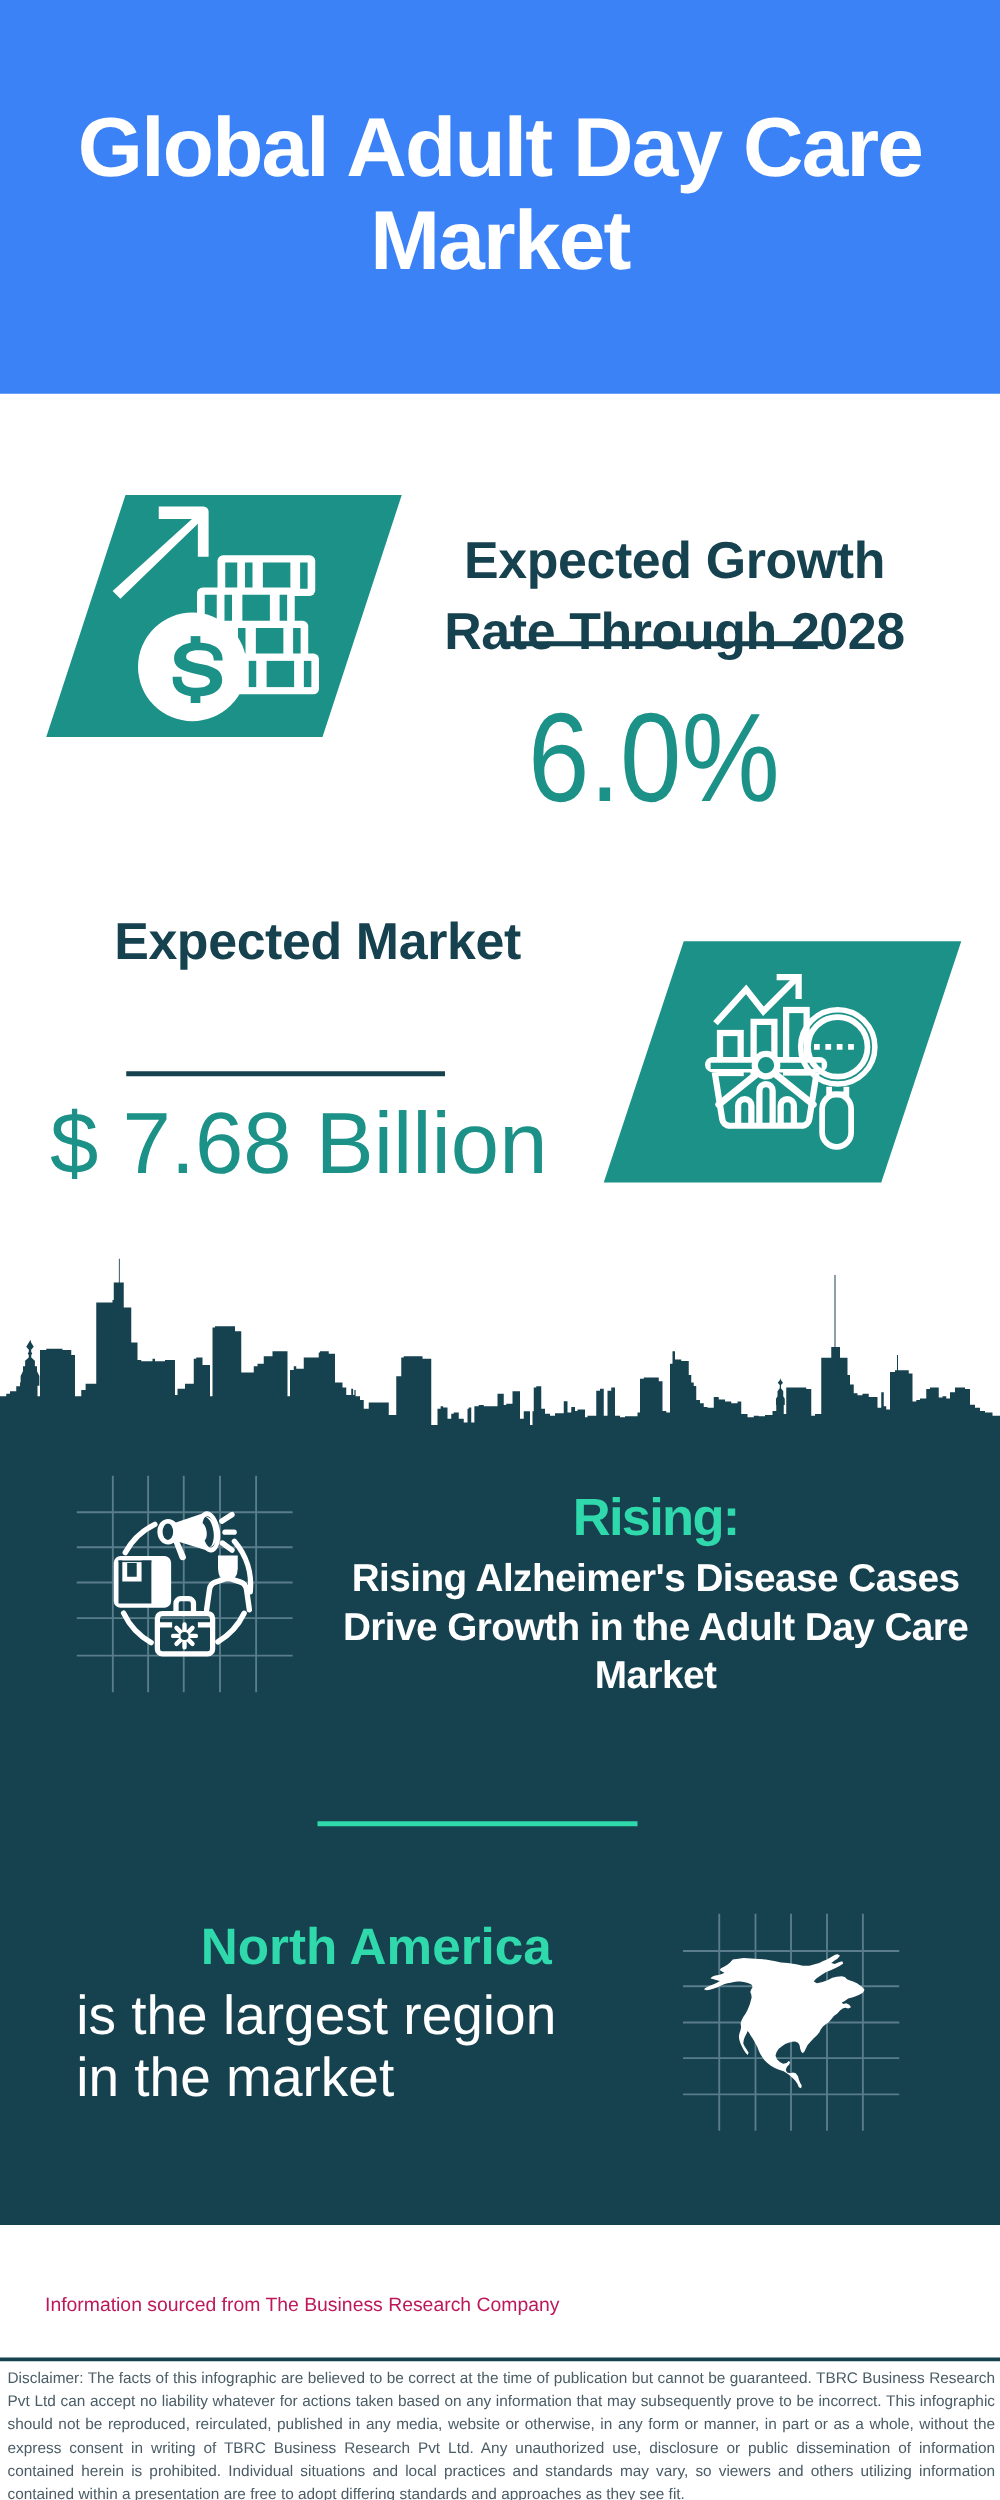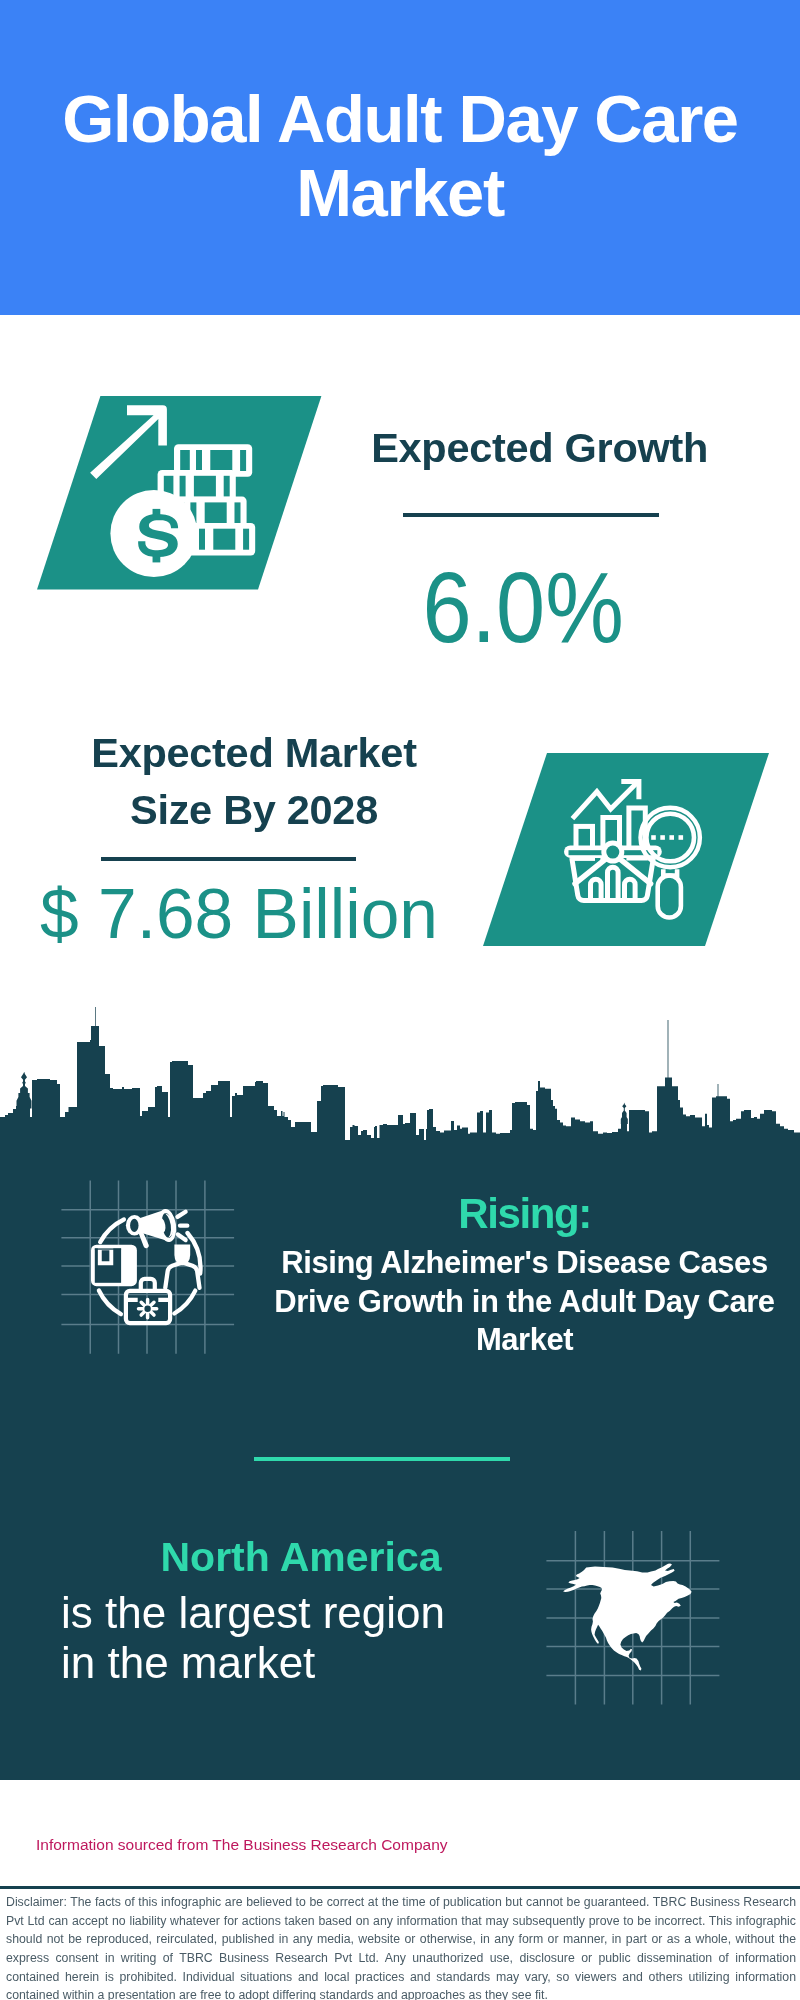--- a/index.html
+++ b/index.html
@@ -91,20 +91,21 @@
         <circle cx="115.5" cy="137.5" r="43.5" fill="#ffffff"></circle>
         <g fill="#1b9187" transform="translate(99.75,112.9) scale(0.36,0.3666)">
           <rect x="40" y="0" width="21.5" height="20"></rect>
           <rect x="40" y="122" width="21.5" height="24"></rect>
           <path d="M50,14 C22,14 3,28 3,48.5 C3,66 16,75 45,81 l12,2.5 C76,87.5 83,91 83,98 C83,107 72,112.5 55,112.5 h-8 C31,112.5 20,105 20,92.5 v-4 H0 v5.5 C0,117 19,131 48,131 h10 C90,131 110,117 110,95.5 C110,77.5 97,68 68,62 l-12,-2.5 C37,55.5 30,52 30,45 C30,36.5 40,31 56,31 h7 C80,31 90,37.5 91,49.5 l0.3,3.5 H111 l-0.3,-5.5 C109,26.5 90,14 50,14 z"></path>
         </g>
       </g>
     </svg>
     <div class="stat-head" style="left:339.6px;top:378px;width:400px;margin-top:41px;">
       <div>Expected Growth</div>
+      <div>Rate Through 2028</div>
     </div>
     <div class="rule" style="left:403px;top:513px;width:256px;"></div>
     <div class="stat-val" style="left:323.6px;top:545px;width:400px;font-size:101px;margin-top:12px;">
       <span class="sqz" style="transform:scaleX(0.875);">6.0%</span>
     </div>
   </div>
 
   <div>
     <svg class="para" style="left:483px;top:753px;width:286px;height:193px;" viewBox="0 0 286 193">
       <polygon points="64,0 286,0 222,193 0,193" fill="#1b9187"></polygon>
@@ -139,21 +140,20 @@
             <rect x="168.2" y="82.2" width="4.6" height="4.6"></rect>
             <rect x="177.3" y="82.2" width="4.6" height="4.6"></rect>
             <rect x="186.4" y="82.2" width="4.6" height="4.6"></rect>
             <rect x="195.5" y="82.2" width="4.6" height="4.6"></rect>
           </g>
         </g>
       </g>
     </svg>
     <div class="stat-head" style="left:54px;top:724px;width:400px;">
       <div>Expected Market</div>
-      <div>Size By 2028</div>
     </div>
     <div class="rule" style="left:101px;top:857px;width:255px;"></div>
     <div class="stat-val" style="left:39px;top:880px;width:400px;font-size:69.5px;font-weight:normal;">
       <span class="sqz" style="transform:scaleX(1);">$ 7.68 Billion</span>
     </div>
   </div>
 
   <div class="mid"></div>
   <svg class="skyline" viewBox="0 0 800 144" preserveAspectRatio="none">
     <path d="M0,144.0 L0,115 L5,115 L5,113 L8,113 L8,111 L13,111 L13,107 L16,107 L16,104 L30,104 L30,115 L32,115 L32,78 L37,78 L37,77 L50,77 L50,78 L57,78 L57,82 L60,82 L60,115 L65,115 L65,110 L68.5,110 L68.5,105 L77,105 L77,40 L90,40 L90,38 L91,38 L91,24 L99,24 L99,44 L105,44 L105,72 L110,72 L110,86 L113,86 L113,87 L122,87 L122,85 L124,85 L124,87 L132,87 L132,86 L140,86 L140,114 L142,114 L142,109 L148,109 L148,105 L155,105 L155,85 L157,85 L157,84 L162,84 L162,90 L168,90 L168,115 L170,115 L170,60 L172,60 L172,59 L188,59 L188,63 L193,63 L193,96 L203,96 L203,91 L206,91 L206,89 L211,89 L211,83 L218,83 L218,79 L230,79 L230,115 L232,115 L232,94 L235,94 L235,91 L237,91 L237,93 L243,93 L243,84 L255,84 L255,83 L255,83 L255,80 L256,80 L256,79 L263,79 L263,81 L268,81 L268,104 L274,104 L274,105 L274,105 L274,108 L277,108 L277,114 L281,114 L281,109 L282.5,109 L282.5,114 L283.5,114 L283.5,110 L284.5,110 L284.5,115 L288,115 L288,118 L291,118 L291,125 L295,125 L295,127 L295,127 L295,120 L311,120 L311,130 L317,130 L317,99 L321,99 L321,100 L321,100 L321,84 L323,84 L323,83 L338,83 L338,85 L345,85 L345,140 L350,140 L350,139 L350,139 L350,125 L352.5,125 L352.5,123 L354.5,123 L354.5,124 L358,124 L358,133 L361,133 L361,129 L363,129 L363,128 L367,128 L367,133 L371,133 L371,136 L374,136 L374,125 L375,125 L375,124 L377,124 L377,136 L379.5,136 L379.5,123 L383,123 L383,122 L387,122 L387,123 L398,123 L398,113 L403,113 L403,122 L405,122 L405,121 L410,121 L410,111 L416,111 L416,133 L419,133 L419,127 L424,127 L424,140 L426,140 L426,127 L427,127 L427,108 L429,108 L429,107 L433,107 L433,125 L436,125 L436,126 L436,126 L436,129 L440,129 L440,130.5 L444,130.5 L444,128.5 L451,128.5 L451,119 L454,119 L454,118 L454,118 L454,128 L457,128 L457,123.5 L460,123.5 L460,126.8 L462,126.8 L462,125.5 L468,125.5 L468,131.8 L470,131.8 L470,130.5 L477,130.5 L477,110.5 L480,110.5 L480,109 L483,109 L483,130.5 L486,130.5 L486,110.5 L489,110.5 L489,108 L492,108 L492,130.5 L496,130.5 L496,131.8 L500,131.8 L500,131 L510,131 L510,128 L512,128 L512,101 L515,101 L515,100 L527,100 L527,103 L530,103 L530,126.8 L533,126.8 L533,128 L536,128 L536,89 L538,89 L538,79 L540,79 L540,85.5 L545,85.5 L545,86.8 L551,86.8 L551,98 L553,98 L553,104 L555,104 L555,106.8 L557,106.8 L557,118 L560,118 L560,120.5 L563,120.5 L563,123.5 L566,123.5 L566,124.2 L571,124.2 L571,115.5 L575,115.5 L575,117.5 L580,117.5 L580,119.2 L585,119.2 L585,120.5 L590,120.5 L590,119.2 L593,119.2 L593,129.2 L598,129.2 L598,131.8 L603,131.8 L603,130.5 L607,130.5 L607,131 L612,131 L612,130 L618,130 L618,126.8 L621,126.8 L621,120.5 L627,120.5 L627,129.2 L629,129.2 L629,108 L645,108 L645,109.2 L649,109.2 L649,130.5 L652,130.5 L652,129.2 L657,129.2 L657,84.2 L665,84.2 L665,75.5 L672,75.5 L672,84.2 L678,84.2 L678,98 L680,98 L680,105.5 L683,105.5 L683,112.5 L686,112.5 L686,114.2 L690,114.2 L690,113 L695,113 L695,115.5 L702,115.5 L702,124.2 L705,124.2 L705,111.8 L707,111.8 L707,123 L709,123 L709,125.5 L712,125.5 L712,95.5 L716,95.5 L716,94.2 L727,94.2 L727,96.8 L730,96.8 L730,119.2 L733,119.2 L733,118 L736,118 L736,116.8 L741,116.8 L741,109.2 L744,109.2 L744,108 L751,108 L751,116 L754,116 L754,115 L757,115 L757,116.8 L760,116.8 L760,111.8 L764,111.8 L764,108 L772,108 L772,109.2 L776,109.2 L776,121.8 L780,121.8 L780,124.2 L784,124.2 L784,126.8 L788,126.8 L788,128 L794,128 L794,130.5 L800,130.5 L800,144.0 Z M24.3,69.8 L24.9,72 L27,75.3 L24.9,77.7 L25,79.5 L25.8,80.7 L25,81.9 L25,84 L27.9,86.6 L27.9,91 L29.6,91 L29.6,95 L31.5,98.7 L31.5,106.5 L16.5,106.5 L16.5,98.7 L18.4,95 L18.4,91 L20.1,91 L20.1,86.6 L23,84 L23,81.9 L22.2,80.7 L23,79.5 L23.1,77.7 L21,75.3 L23.1,72 Z M95.1,5 L95.8,5 L95.8,24 L95.1,24 Z M667.6,18 L668.4,18 L668.4,76 L667.6,76 Z M717.6,82 L718.4,82 L718.4,95 L717.6,95 Z M624.3,100.5 L624.8,102.2 L626.4,104.2 L624.8,106 L624.8,108.5 L626.6,111 L626.6,115 L627.8,117 L627.8,122 L620.8,122 L620.8,117 L622,115 L622,111 L623.8,108.5 L623.8,106 L622.2,104.2 L623.8,102.2 Z" fill="#16414f"></path>

